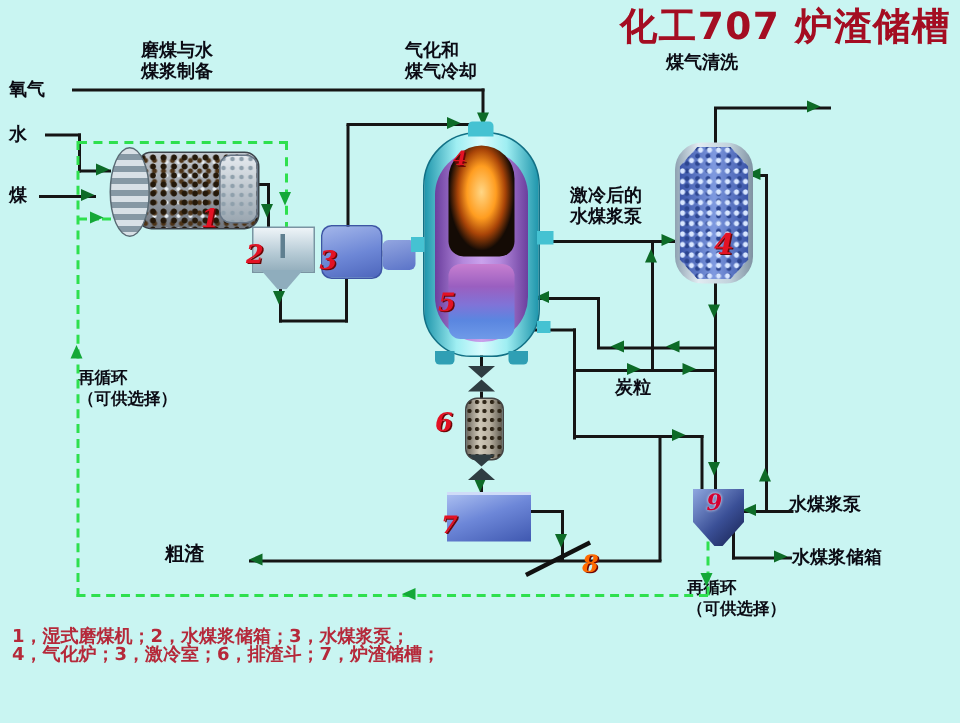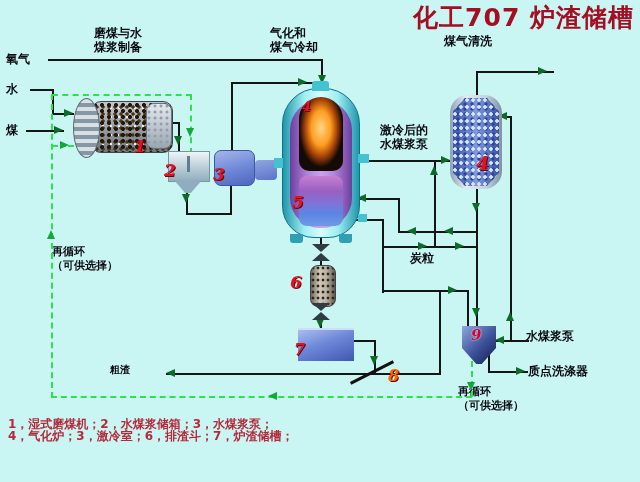--- a/index.html
+++ b/index.html
@@ -45,22 +45,22 @@
 
   <div class="lbl" style="left:6px;top:52px">氧气</div>
   <div class="lbl" style="left:6px;top:82px">水</div>
   <div class="lbl" style="left:6px;top:123px">煤</div>
   <div class="lbl" style="left:380px;top:123px">激冷后的
 水煤浆泵</div>
   <div class="lbl ctr" style="left:52px;top:245px;width:96px;font-size:11px">再循环
 （可供选择）</div>
   <div class="lbl" style="left:410px;top:251px">炭粒</div>
   <div class="lbl" style="left:526px;top:329px">水煤浆泵</div>
-  <div class="lbl" style="left:528px;top:364px">质点洗涤器</div>
-  <div class="lbl" style="left:110px;top:363px;font-size:10px">粗渣</div>
+  <div class="lbl" style="left:528px;top:364px">水煤浆储箱</div>
+  <div class="lbl" style="left:110px;top:363px;font-size:13px">粗渣</div>
   <div class="lbl ctr" style="left:458px;top:385px;width:96px;font-size:11px">再循环
 （可供选择）</div>
 
   <div class="eq" style="left:73px;top:98px;width:25px;height:58px;border-radius:50%;border:1px solid #5a6a74;background:repeating-linear-gradient(180deg,#d8e0e6 0 4px,#8698a4 4px 8px);z-index:4"></div>
   <div class="eq" style="left:91px;top:101px;width:80px;height:50px;border-radius:10px;border:1px solid #3c444c;background:radial-gradient(circle at 3px 3px,#241809 1.7px,transparent 2.3px) 0 0/7px 6px,radial-gradient(circle at 2px 2px,#4d3418 1.4px,transparent 2px) 3px 3px/6px 7px,radial-gradient(circle at 2px 2px,#e8eef2 1px,transparent 1.5px) 1px 4px/8px 9px,linear-gradient(180deg,#c2c8ce,#70767e);z-index:3"></div>
   <div class="eq" style="left:146px;top:103px;width:24px;height:44px;border-radius:8px;border:1px solid #667585;background:radial-gradient(circle at 2px 2px,#8fa0ac 1.2px,transparent 1.8px) 0 0/6px 6px,linear-gradient(180deg,#e4e9ee,#9aa6b0);z-index:4"></div>
 
   <div class="eq" style="left:168px;top:151px;width:40px;height:29px;border:1px solid #7a94a2;background:linear-gradient(180deg,#eef4f8,#b4c9d4 60%,#93aebc);z-index:3"></div>
   <div class="eq" style="left:187px;top:156px;width:3px;height:16px;background:#5f7f90;z-index:4"></div>
   <div class="eq" style="left:174px;top:180px;width:28px;height:13px;clip-path:polygon(0 0,100% 0,60% 100%,40% 100%);background:#8fadbd;z-index:3"></div>

